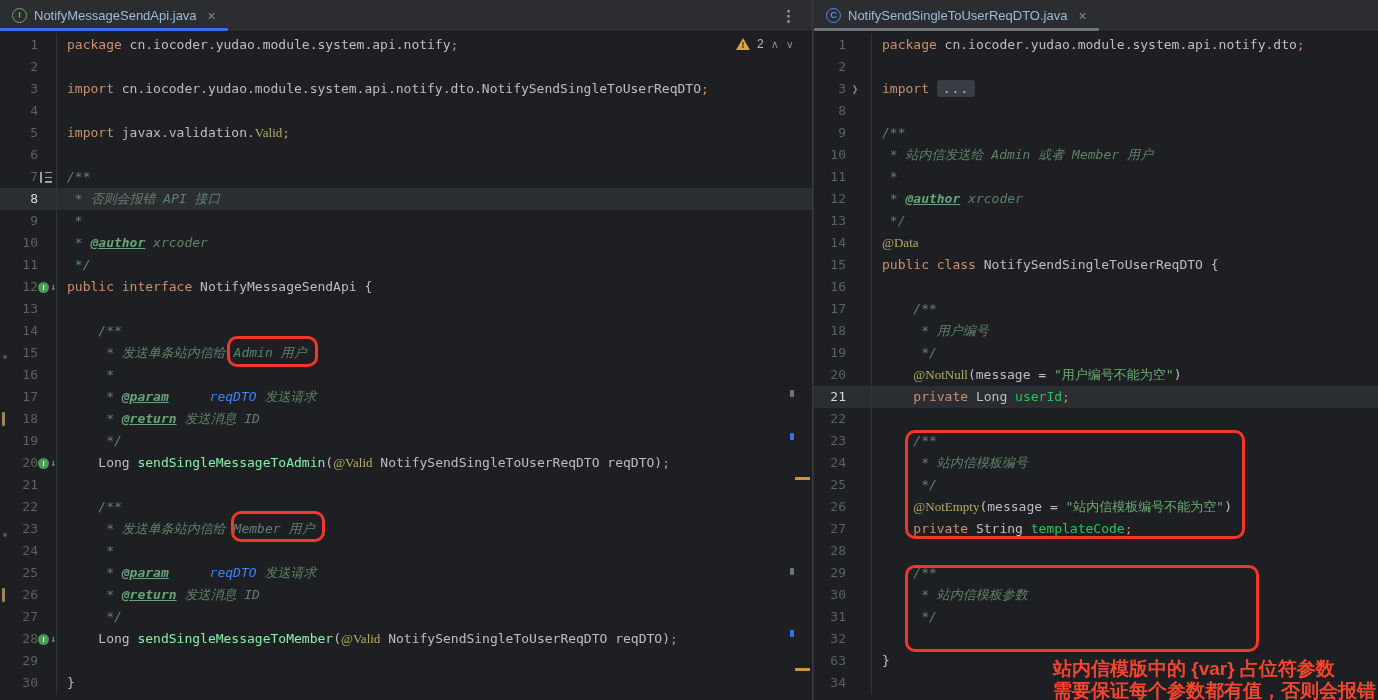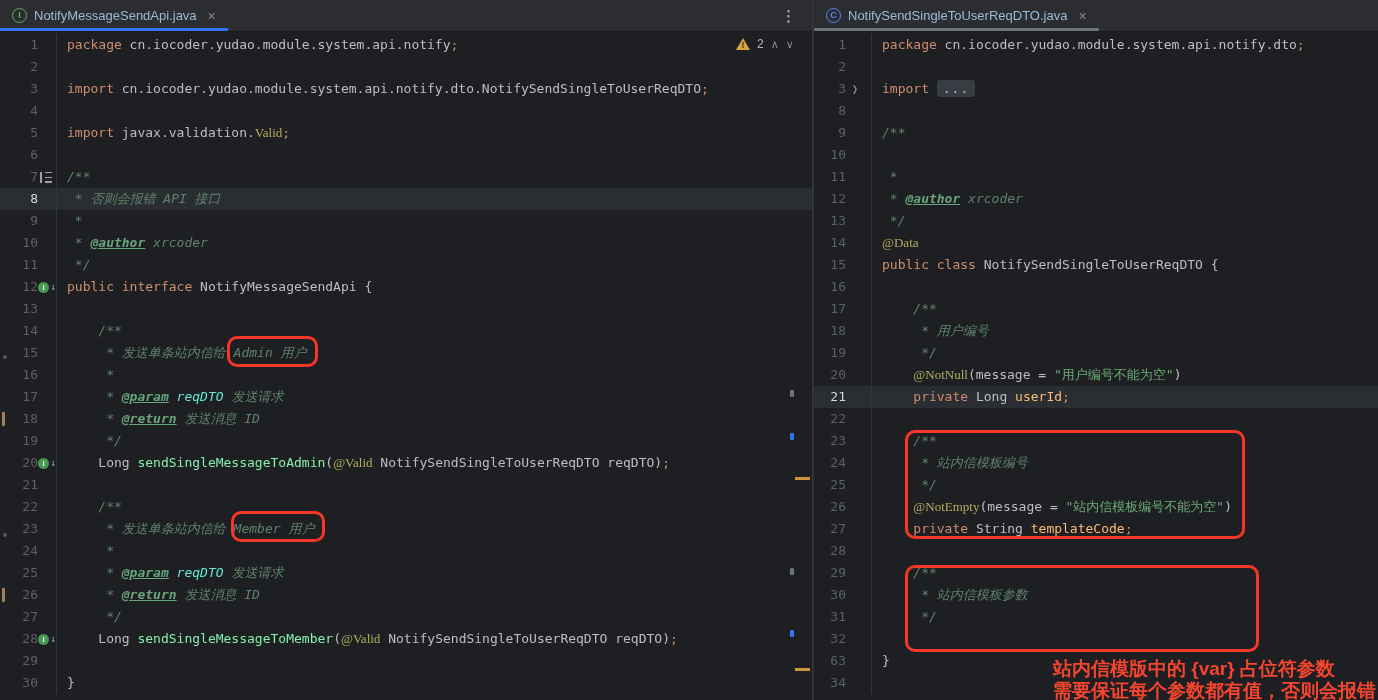--- a/index.html
+++ b/index.html
@@ -56,24 +56,24 @@
   .gi { flex:none; position:relative; border-right:1px solid #313438; display:flex; align-items:center; }
   .pane.left  .gi { width:19px; }
   .pane.right .gi { width:26px; }
   .code { padding-left:10px; color:#bcbec4; }
 
   
   .tok.kw { color:#cf8e6d; }
   .tok.pl { color:#bcbec4; }
   .tok.dc { color:#5f826b; font-style:italic; }
   .tok.dt { color:#67a37c; font-style:italic; font-weight:bold; text-decoration:underline; }
-  .tok.dp { color:#5eead4; font-style:italic; }
+  .tok.dp { color:#3b82f6; font-style:italic;margin-left:33px; }
   .tok.st { color:#6aab73; }
   .tok.an { color:#b3ae60;font-family:Liberation Serif, serif; }
-  .tok.fd { color:#fdba74; }
+  .tok.fd { color:#22c55e; }
   .tok.gr { color:#86efac; }
   .tok.sm { color:#cf8e6d; }
   .tok.fold {
     background:#393d43; color:#bcbec4; border-radius:3px;
     padding:1px 6px; font-style:normal; letter-spacing:1px;
   }
 
   
   .gi-impl { display:flex; align-items:center; gap:1px; }
   .impl-circle {
@@ -196,21 +196,21 @@
         <span class="tab-close">×</span>
         <span class="tab-underline inactive"></span>
       </div>
     </div>
     <div class="editor" id="editor-right">
         <div class="row"><span class="ln">1</span><span class="gi"></span><span class="code"><span class="tok kw">package</span><span class="tok pl"> cn.iocoder.yudao.module.system.api.notify.dto</span><span class="tok sm">;</span></span></div>
         <div class="row"><span class="ln">2</span><span class="gi"></span><span class="code"></span></div>
         <div class="row"><span class="ln">3</span><span class="gi"><span class="gi-fold">❯</span></span><span class="code"><span class="tok kw">import</span><span class="tok pl"> </span><span class="tok fold">...</span></span></div>
         <div class="row"><span class="ln">8</span><span class="gi"></span><span class="code"></span></div>
         <div class="row"><span class="ln">9</span><span class="gi"></span><span class="code"><span class="tok dc">/**</span></span></div>
-        <div class="row"><span class="ln">10</span><span class="gi"></span></div>
+        <div class="row"><span class="ln">10</span><span class="gi"></span><span class="code"><span class="tok dc"> * 站内信发送给 Admin 或者 Member 用户</span></span></div>
         <div class="row"><span class="ln">11</span><span class="gi"></span><span class="code"><span class="tok dc"> *</span></span></div>
         <div class="row"><span class="ln">12</span><span class="gi"></span><span class="code"><span class="tok dc"> * </span><span class="tok dt">@author</span><span class="tok dc"> xrcoder</span></span></div>
         <div class="row"><span class="ln">13</span><span class="gi"></span><span class="code"><span class="tok dc"> */</span></span></div>
         <div class="row"><span class="ln">14</span><span class="gi"></span><span class="code"><span class="tok an">@Data</span></span></div>
         <div class="row"><span class="ln">15</span><span class="gi"></span><span class="code"><span class="tok kw">public class</span><span class="tok pl"> NotifySendSingleToUserReqDTO {</span></span></div>
         <div class="row"><span class="ln">16</span><span class="gi"></span><span class="code"></span></div>
         <div class="row"><span class="ln">17</span><span class="gi"></span><span class="code"><span class="tok dc">    /**</span></span></div>
         <div class="row"><span class="ln">18</span><span class="gi"></span><span class="code"><span class="tok dc">     * 用户编号</span></span></div>
         <div class="row"><span class="ln">19</span><span class="gi"></span><span class="code"><span class="tok dc">     */</span></span></div>
         <div class="row"><span class="ln">20</span><span class="gi"></span><span class="code"><span class="tok pl">    </span><span class="tok an">@NotNull</span><span class="tok pl">(message = </span><span class="tok st">"用户编号不能为空"</span><span class="tok pl">)</span></span></div>

